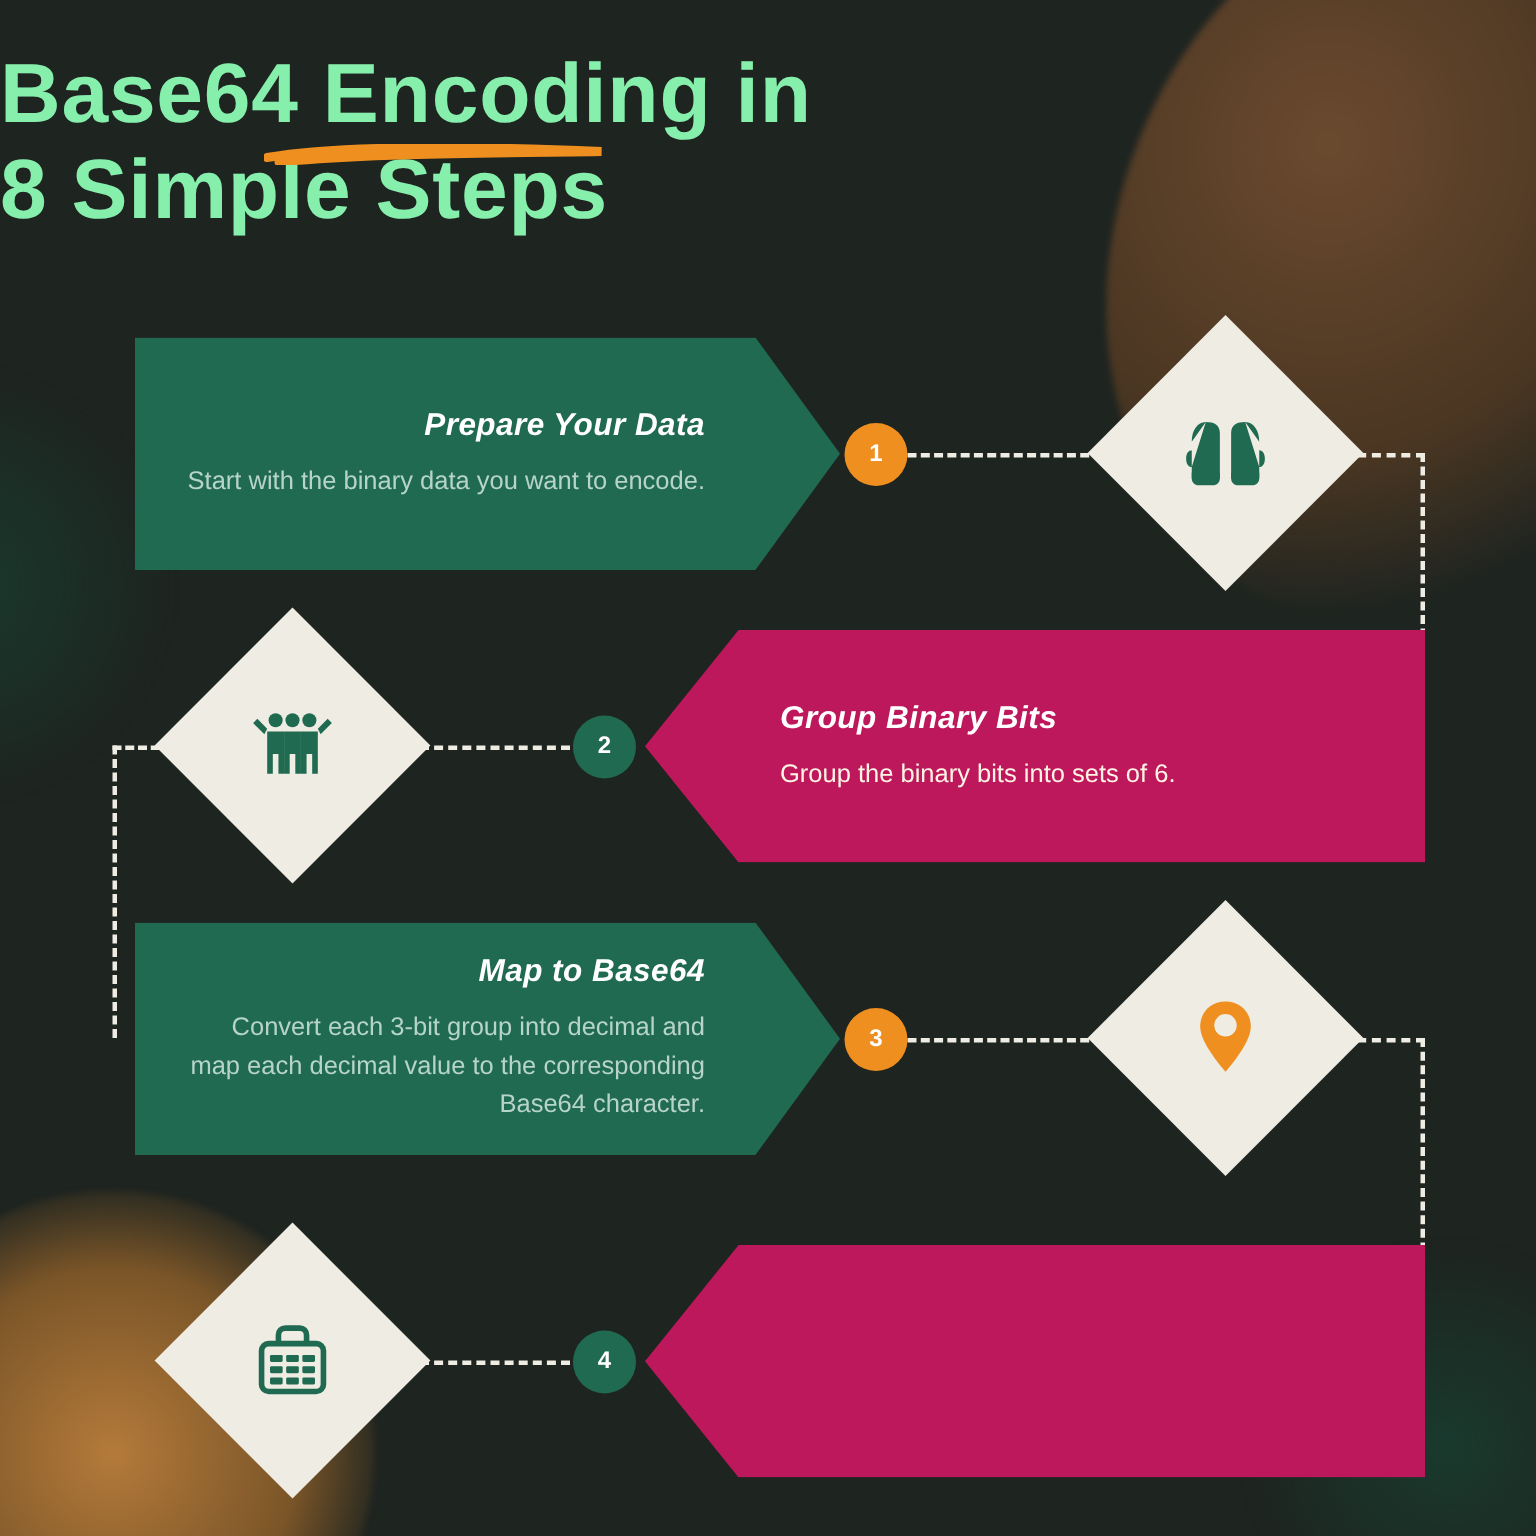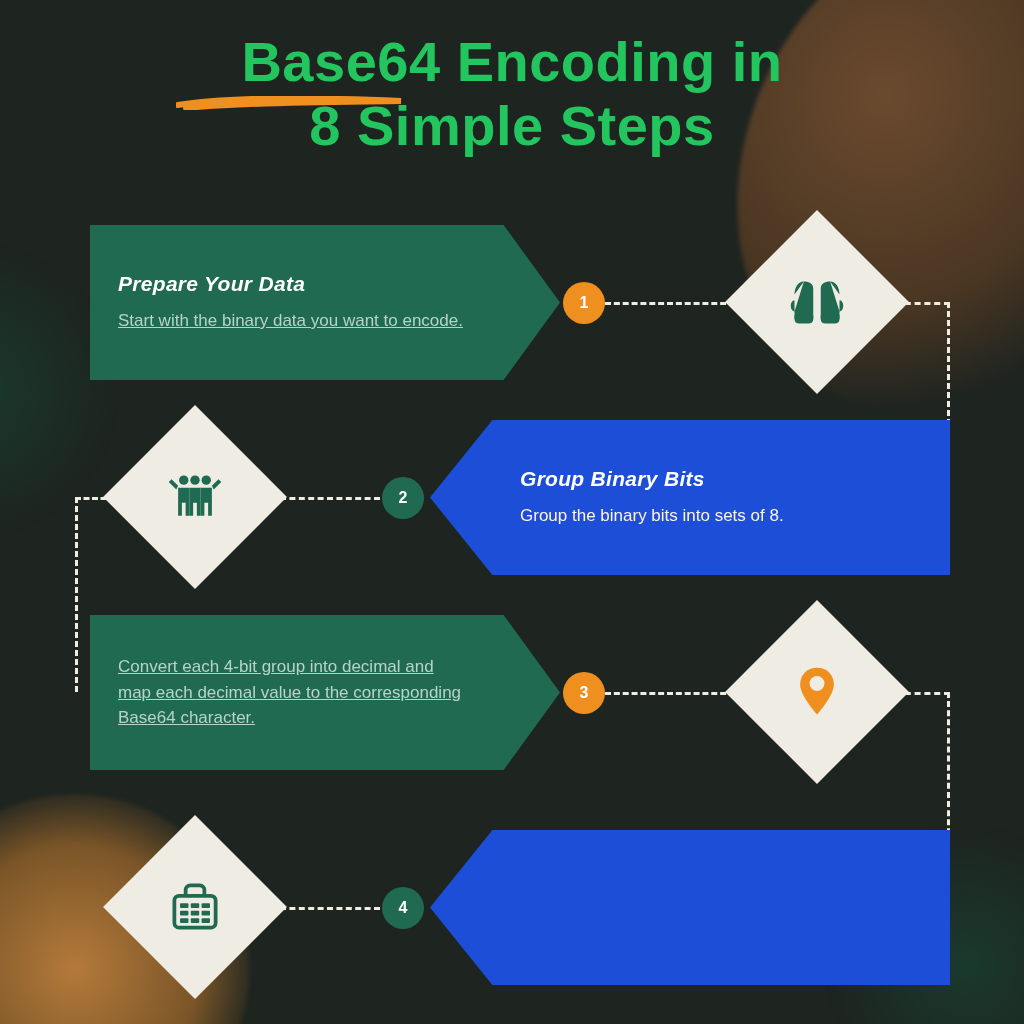--- a/index.html
+++ b/index.html
@@ -47,22 +47,21 @@
   height: 300px;
   background: radial-gradient(ellipse at 50% 50%, #1a3a2e 0%, transparent 70%);
 }
 
 
 .heading {
   position: absolute;
   top: 30px;
   left: 0;
   right: 0;
-  text-align: center;
-  color: #22c55e;
+  color: #86efac;
   font-weight: 900;
   font-size: 56px;
   line-height: 1.15;
   letter-spacing: 0.5px;
 }
 .underline {
   position: absolute;
   top: 96px;
   left: 176px;
   width: 230px;
@@ -89,23 +88,24 @@
 .card {
   position: absolute;
   height: 155px;
   padding: 22px 28px;
   display: flex;
   flex-direction: column;
   justify-content: center;
 }
 .card-green {
   background: #206a51;
+  text-align: right;
 }
 .card-orange {
-  background: #1d4ed8;
+  background: #be185d;
 }
 .card-right {
   left: 90px;
   width: 470px;
   clip-path: polygon(0 0, 88% 0, 100% 50%, 88% 100%, 0 100%);
   padding-right: 90px;
 }
 .card-left {
   left: 430px;
   width: 520px;
@@ -119,21 +119,21 @@
   font-style: italic;
   color: #fff;
   margin-bottom: 12px;
   letter-spacing: 0.3px;
 }
 .card-body {
   font-size: 17px;
   line-height: 1.5;
   font-weight: 400;
 }
-.card-green .card-body { color: #b7d4c9; text-decoration: underline; }
+.card-green .card-body { color: #b7d4c9; }
 .card-orange .card-body { color: #fff3e4; }
 
 
 .badge {
   position: absolute;
   width: 42px;
   height: 42px;
   border-radius: 50%;
   display: flex;
   align-items: center;
@@ -274,27 +274,28 @@
         </g>
       </svg>
     </div>
   </div>
   <div class="connector connector-h"></div>
   <div class="badge badge-green">
     <span>2</span>
   </div>
   <div class="card card-orange card-left">
     <div class="card-title">Group Binary Bits</div>
-    <div class="card-body">Group the binary bits into sets of 8.</div>
+    <div class="card-body">Group the binary bits into sets of 6.</div>
   </div>
 </div>
 
 <div class="row row3">
   <div class="card card-green card-right">
-    <div class="card-body">Convert each 4-bit group into decimal and map each decimal value to the corresponding Base64 character.</div>
+    <div class="card-title">Map to Base64</div>
+    <div class="card-body">Convert each 3-bit group into decimal and map each decimal value to the corresponding Base64 character.</div>
   </div>
   <div class="connector connector-h"></div>
   <div class="badge badge-orange">
     <span>3</span>
   </div>
   <div class="diamond">
     <div class="diamond-inner">
       <svg class="icon-svg" viewBox="0 0 64 64">
         <path class="icon-orange" d="M32 6 C21 6 14 14 14 24 C14 36 32 56 32 56 C32 56 50 36 50 24 C50 14 43 6 32 6 Z"></path>
         <circle cx="32" cy="23" r="8" fill="#efece3"></circle>

